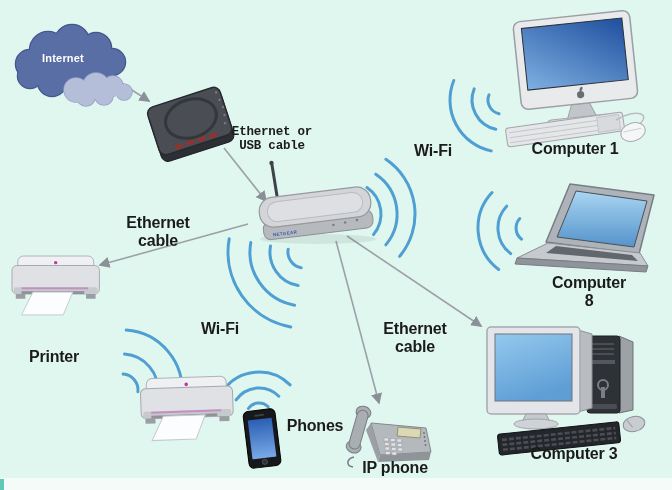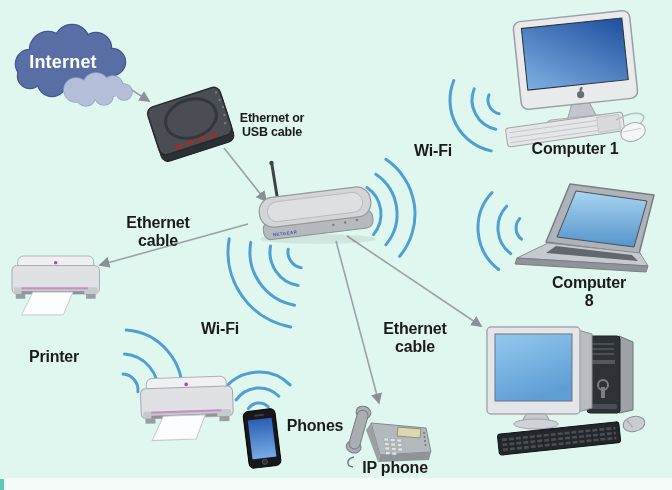--- a/index.html
+++ b/index.html
@@ -9,21 +9,21 @@
     font-family:"Liberation Sans",sans-serif;
   }
   #diagram-svg{position:absolute;left:0;top:0;}
   .lbl{
     position:absolute; transform:translateX(-50%);
     font:700 16px/1.13 "Liberation Sans",sans-serif;
     color:#1b1b1b; text-align:center; white-space:pre-line;
     letter-spacing:-0.2px; z-index:3; pointer-events:none;
   }
   .lbl.small{font-size:12.5px;}
-  .lbl.white{color:#ffffff; font-size:18px; letter-spacing:0.2px;}
+  .lbl.white{color:#ffffff; font-size:11px; letter-spacing:0.2px;}
   .bottom-strip{
     position:absolute; left:0; top:478px; width:672px; height:12px;
     background:#f5fbf8; z-index:1;
   }
   .corner-mark{
     position:absolute; left:0; top:479px; width:4px; height:11px;
     background:#5fc9b6; z-index:2;
   }
 </style>
 </head>
@@ -282,26 +282,27 @@
       <g transform="rotate(16 360 430)">
         <ellipse cx="358.5" cy="412" rx="7.5" ry="6" fill="#a9aeb3" stroke="#777c81"></ellipse>
         <ellipse cx="358.5" cy="448" rx="7.5" ry="6" fill="#a9aeb3" stroke="#777c81"></ellipse>
         <rect x="353" y="410" width="11" height="40" rx="5.5" fill="#a9aeb3" stroke="#777c81"></rect>
       </g>
       <path d="M354,457 c-8,2 -8,9 -1,10" stroke="#777c81" stroke-width="1.5" fill="none"></path>
     </g>
   </svg>
 
   <div class="lbl white" style="left:63px; top:52px;">Internet</div>
-  <div class="lbl small" style="left:272px; top:111px;">Ethernet or
+  <div class="lbl small" style="left:272px; top:125px;font-family:Liberation Mono, monospace;">Ethernet or
 USB cable</div>
   <div class="lbl" style="left:158px; top:214px;">Ethernet
 cable</div>
   <div class="lbl" style="left:433px; top:142px;">Wi-Fi</div>
   <div class="lbl" style="left:575px; top:140px;">Computer 1</div>
   <div class="lbl" style="left:589px; top:274px;">Computer 8</div>
   <div class="lbl" style="left:415px; top:320px;">Ethernet
 cable</div>
   <div class="lbl" style="left:220px; top:320px;">Wi-Fi</div>
   <div class="lbl" style="left:54px; top:324px;margin-top:24px;">Printer</div>
   <div class="lbl" style="left:315px; top:417px;">Phones</div>
   <div class="lbl" style="left:395px; top:459px;text-align:center;">IP phone</div>
+  <div class="lbl" style="left:574px; top:445px;">Computer 3</div>
 </div>
 
 </body></html>

